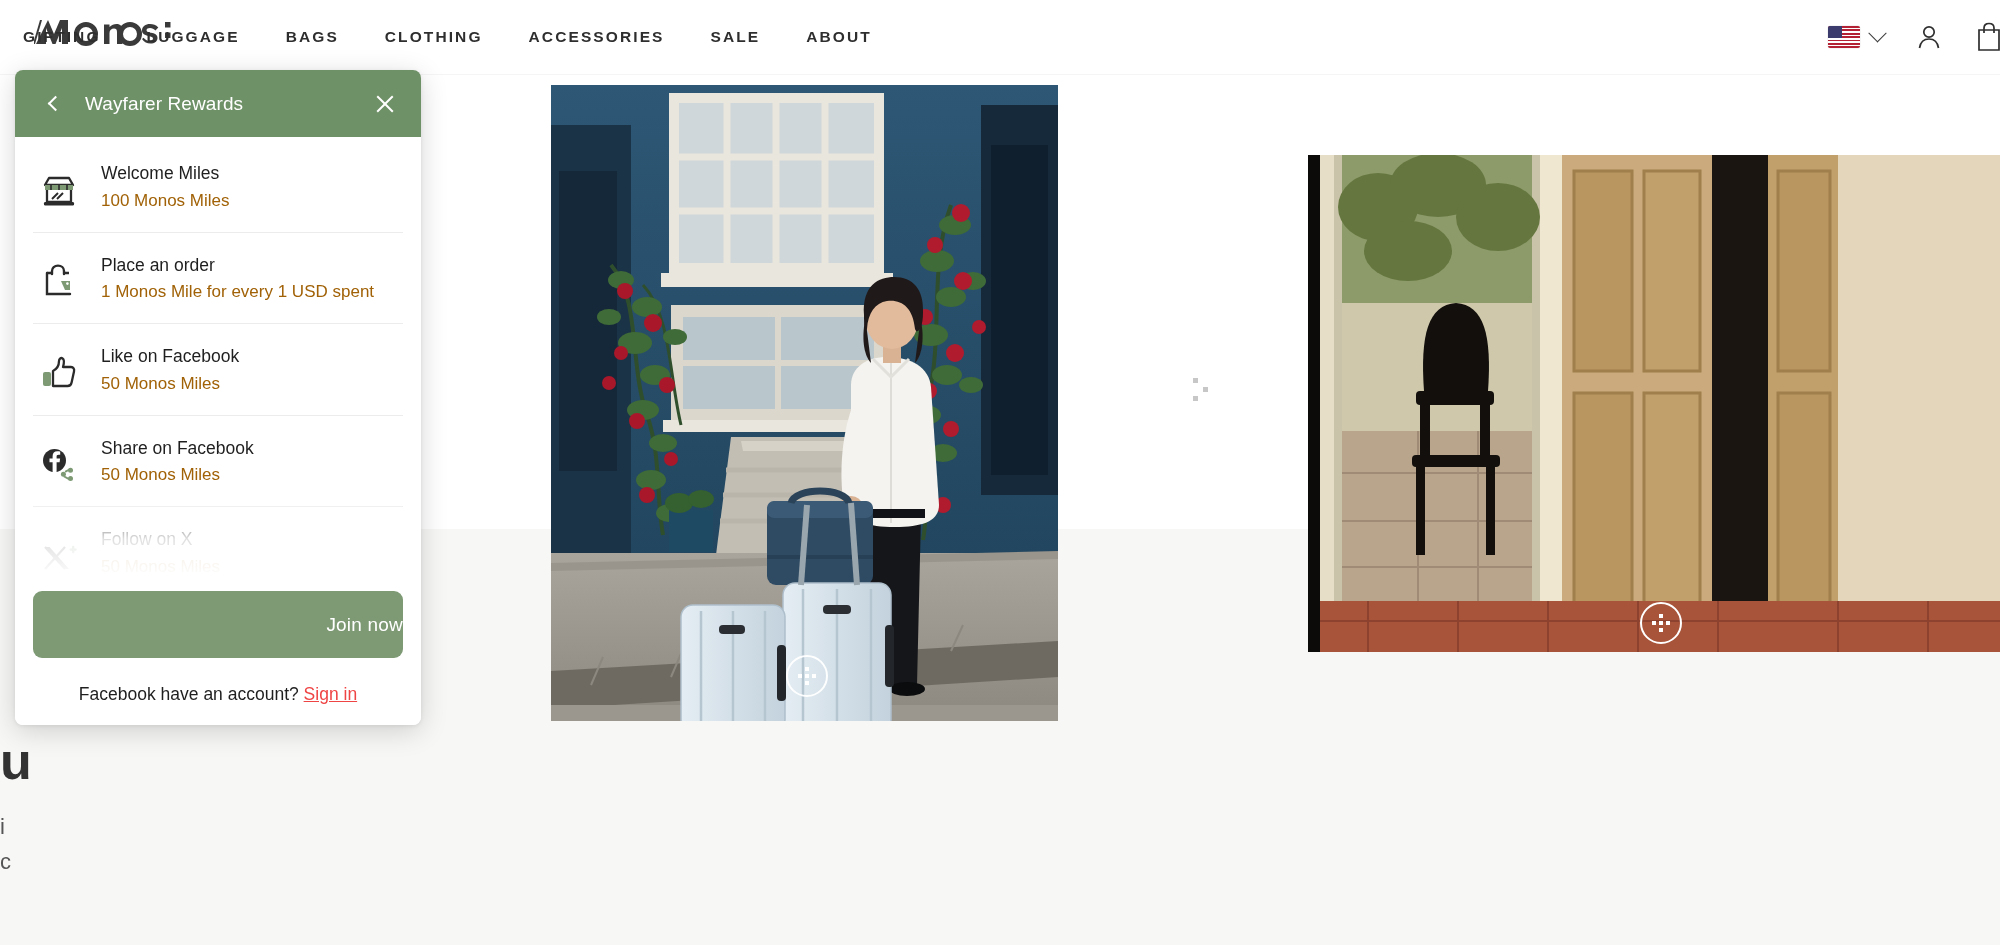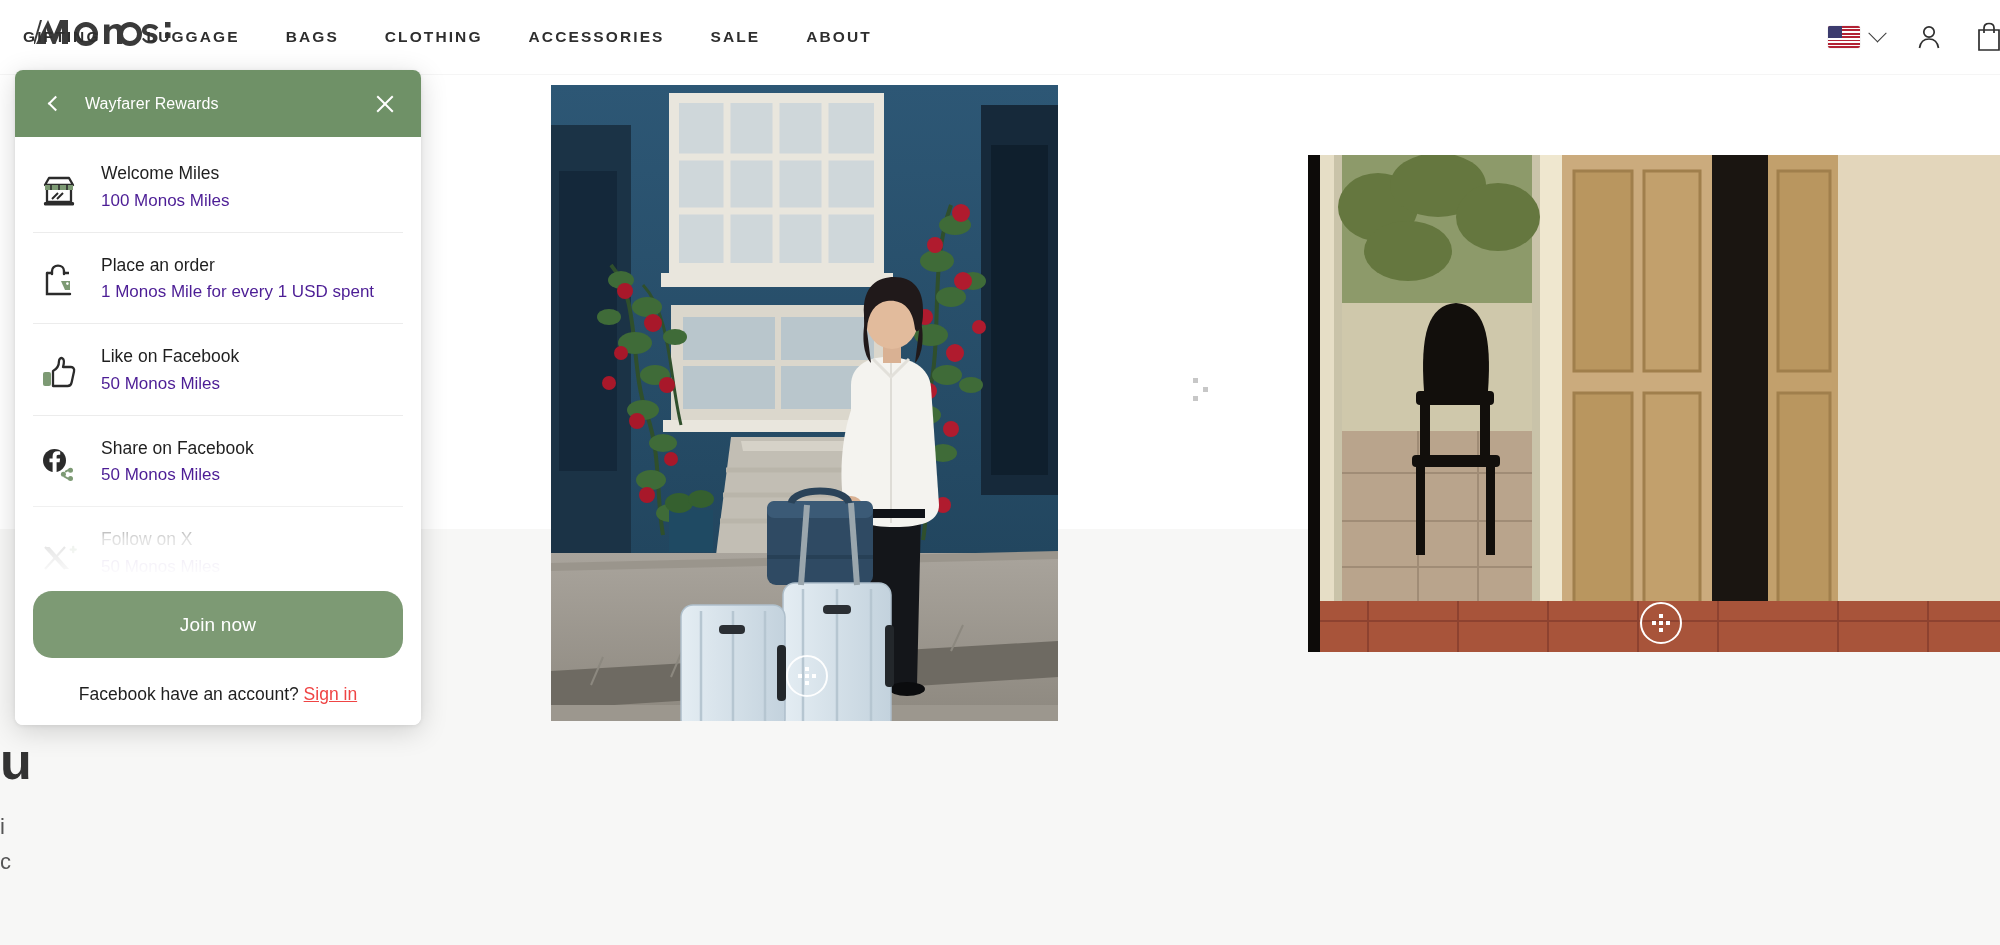--- a/index.html
+++ b/index.html
@@ -119,21 +119,21 @@
   }
   .back-btn {
     width: 30px; height: 30px; display: grid; place-items: center; cursor: pointer;
     margin-left: 3px;
   }
   .back-btn span {
     width: 11px; height: 11px; border-left: 2.2px solid #fff; border-bottom: 2.2px solid #fff;
     transform: rotate(45deg); display:block; margin-left: 4px;
   }
   .panel-title {
-    color: #ffffff; font-size: 16px; font-weight: 400; margin-left: 17px; letter-spacing: 0.1px;
+    color: #ffffff; font-size: 19px; font-weight: 400; margin-left: 17px; letter-spacing: 0.1px;
   }
   .close-btn {
     position: absolute; right: 23px; top: 50%; transform: translateY(-50%);
     width: 26px; height: 26px; cursor: pointer;
   }
   .close-btn:before, .close-btn:after {
     content:""; position:absolute; left: 2px; top: 12px; width: 22px; height: 2.1px; background: #fff;
   }
   .close-btn:before { transform: rotate(45deg); }
   .close-btn:after { transform: rotate(-45deg); }
@@ -147,35 +147,35 @@
     padding: 19px 0 19px 4px; min-height: 81px;
     border-bottom: 1px solid #ececec; cursor: pointer;
   }
   .reward-row:last-child { border-bottom: none; }
   .reward-icon {
     width: 44px; flex: 0 0 44px; height: 44px; display:flex; align-items:center; justify-content:center;
     margin-top: 2px;
   }
   .reward-text { padding-top: 2px; }
   .reward-title { font-size: 17.5px; color: #1f1f1f; line-height: 1.35; font-weight: 400; }
-  .reward-sub { font-size: 17px; color: #4c1d95; line-height: 1.35; margin-top: 4px; }
+  .reward-sub { font-size: 17px; color: #a16207; line-height: 1.35; margin-top: 4px; }
 
   .fade-mask {
     position: absolute; left: 0; right: 0; bottom: 0; height: 96px;
     background: linear-gradient(to bottom, rgba(255,255,255,0) 0%, rgba(255,255,255,0.86) 46%, #fff 88%);
     pointer-events: none; z-index: 3;
   }
 
   .panel-foot {
     flex: 0 0 auto; padding: 0 18px 20px; background: #ffffff; position: relative; z-index: 5;
   }
   .join-btn {
-    display:block; width: 100%; height: 67px; border: none; border-radius: 19px;
+    display:block; width: 100%; height: 67px; border: none; border-radius: 9px;
     background: #7d9a74; color: #ffffff; font-size: 19px; cursor: pointer;
-    font-family: "Liberation Sans", sans-serif; letter-spacing: 0.2px;
+    font-family: "Liberation Sans", sans-serif; letter-spacing: 0.2px; text-align: right;
   }
   .foot-note {
     text-align: center; margin-top: 26px; font-size: 17.5px; color: #1f1f1f;
   }
   .foot-note a { color: #ef4444; text-decoration: underline; cursor: pointer; }
 </style>
 </head>
 <body>
 
 <div class="page">

